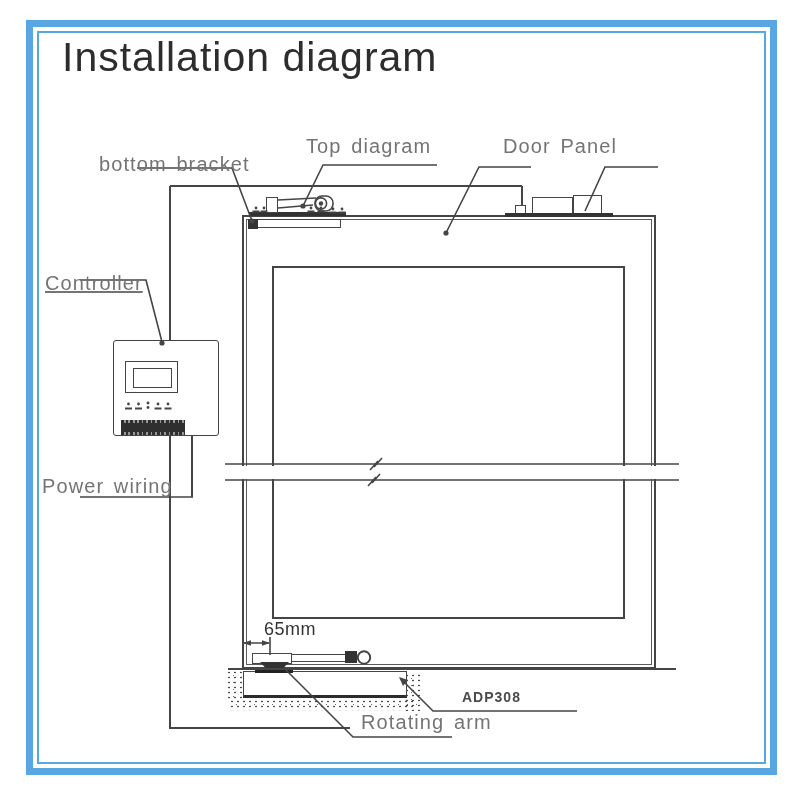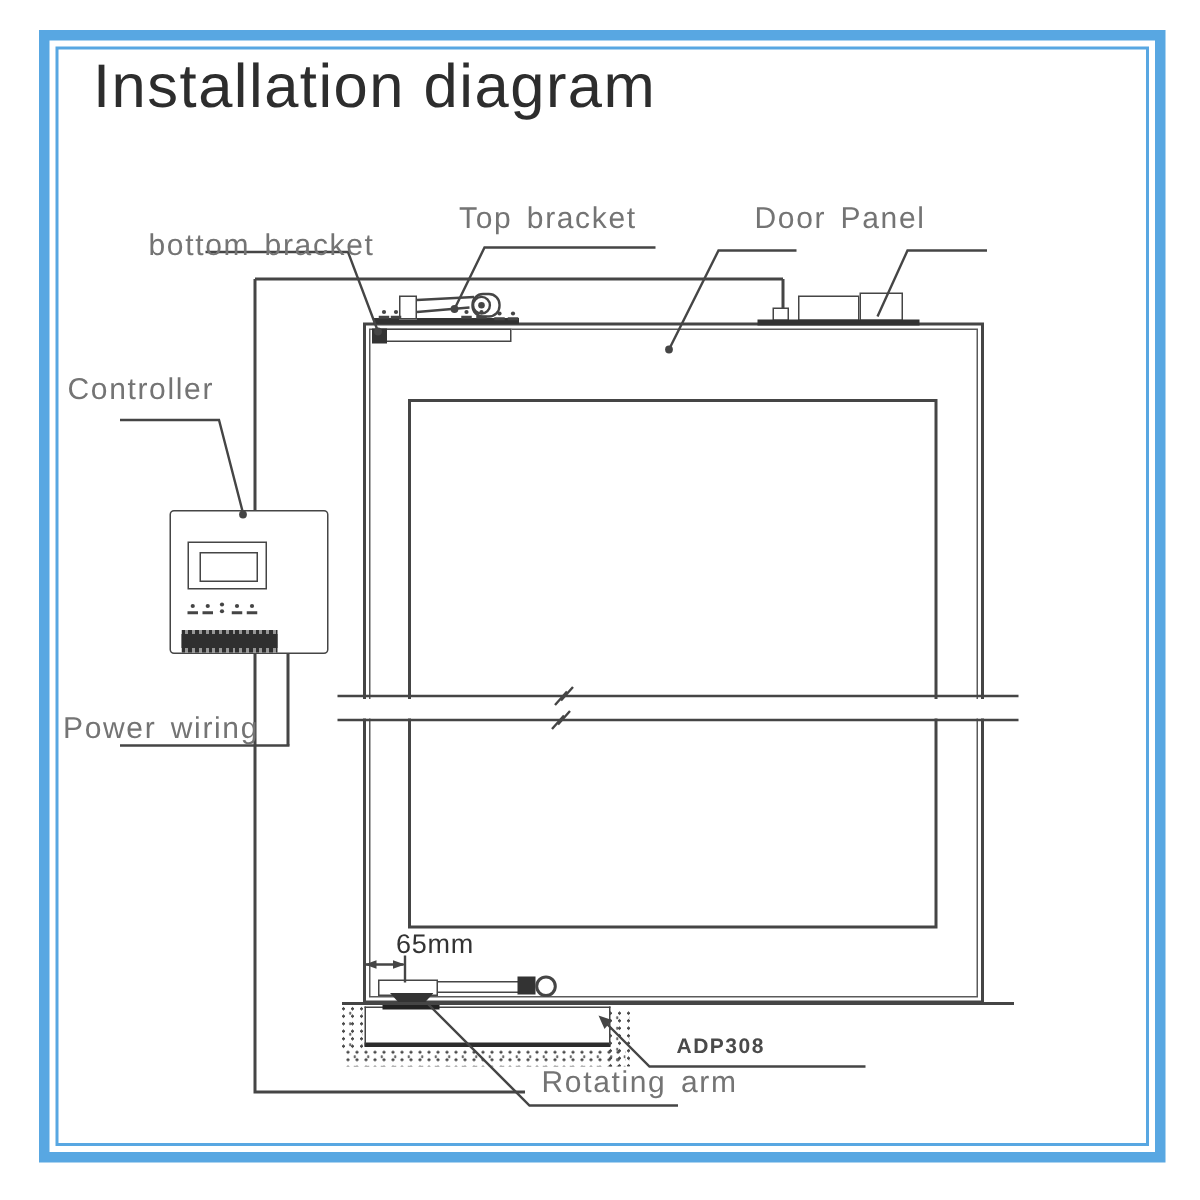--- a/index.html
+++ b/index.html
@@ -16,21 +16,21 @@
   .abs{position:absolute;}
 
   
   .frame-outer{left:26px;top:20px;width:751px;height:755px;border:7px solid var(--border-blue);z-index:0;}
   .frame-inner{left:37px;top:31px;width:729px;height:733px;border:2px solid var(--border-blue);z-index:0;}
 
   .title{left:62px;top:34px;font-size:41px;letter-spacing:1px;color:var(--title-dark);z-index:6;white-space:nowrap;}
 
   .lbl{font-size:20px;letter-spacing:1.1px;word-spacing:3px;color:var(--label-gray);z-index:6;white-space:nowrap;}
   .dim-text{left:243px;top:619px;font-size:18px;color:#333;z-index:6;letter-spacing:.5px;margin-left:21px;}
-  .model-text{left:451px;top:689px;font-size:14px;font-weight:bold;color:#4a4a4a;letter-spacing:1px;z-index:6;}
+  .model-text{left:462px;top:689px;font-size:14px;font-weight:bold;color:#4a4a4a;letter-spacing:1px;z-index:6;}
 
   
   .door-outer{left:242px;top:215px;width:414px;height:454px;border:2px solid var(--line-dark);z-index:1;}
   .door-outer-inner{left:246px;top:219px;width:406px;height:446px;border:1px solid #5a5a5a;z-index:1;}
   .door-panel{left:272px;top:266px;width:353px;height:353px;border:2px solid var(--line-dark);z-index:1;}
   .break-band{left:226px;top:466px;width:452px;height:13px;background:#fff;z-index:2;}
 
   
   .part{z-index:3;background:#fff;border:1.6px solid var(--line-dark);}
   .darkfill{z-index:3;background:var(--fill-dark);}
@@ -198,21 +198,21 @@
 
     <path class="st" d="M285,669 L353,737 H452"></path>
 
     <g>
       <path class="st" d="M577,711 H433 L403,681"></path>
       <polygon class="dot" points="399,677 408,680 403,686"></polygon>
     </g>
   </svg>
 
   <div class="abs lbl" style="left:99px;top:136px;margin-top:17px;">bottom bracket</div>
-  <div class="abs lbl" style="left:306px;top:135px;">Top bracket</div>
+  <div class="abs lbl" style="left:306px;top:135px;">Top diagram</div>
   <div class="abs lbl" style="left:457px;top:135px;margin-left:46px;">Door Panel</div>
-  <div class="abs lbl" style="left:45px;top:249px;">Controller</div>
+  <div class="abs lbl" style="left:45px;top:272px;text-decoration:underline;">Controller</div>
   <div class="abs lbl" style="left:361px;top:711px;">Rotating arm</div>
   <div class="abs lbl" style="left:42px;top:475px;">Power wiring</div>
   <div class="abs dim-text">65mm</div>
   <div class="abs model-text">ADP308</div>
 
 </div>
 
 </body></html>

